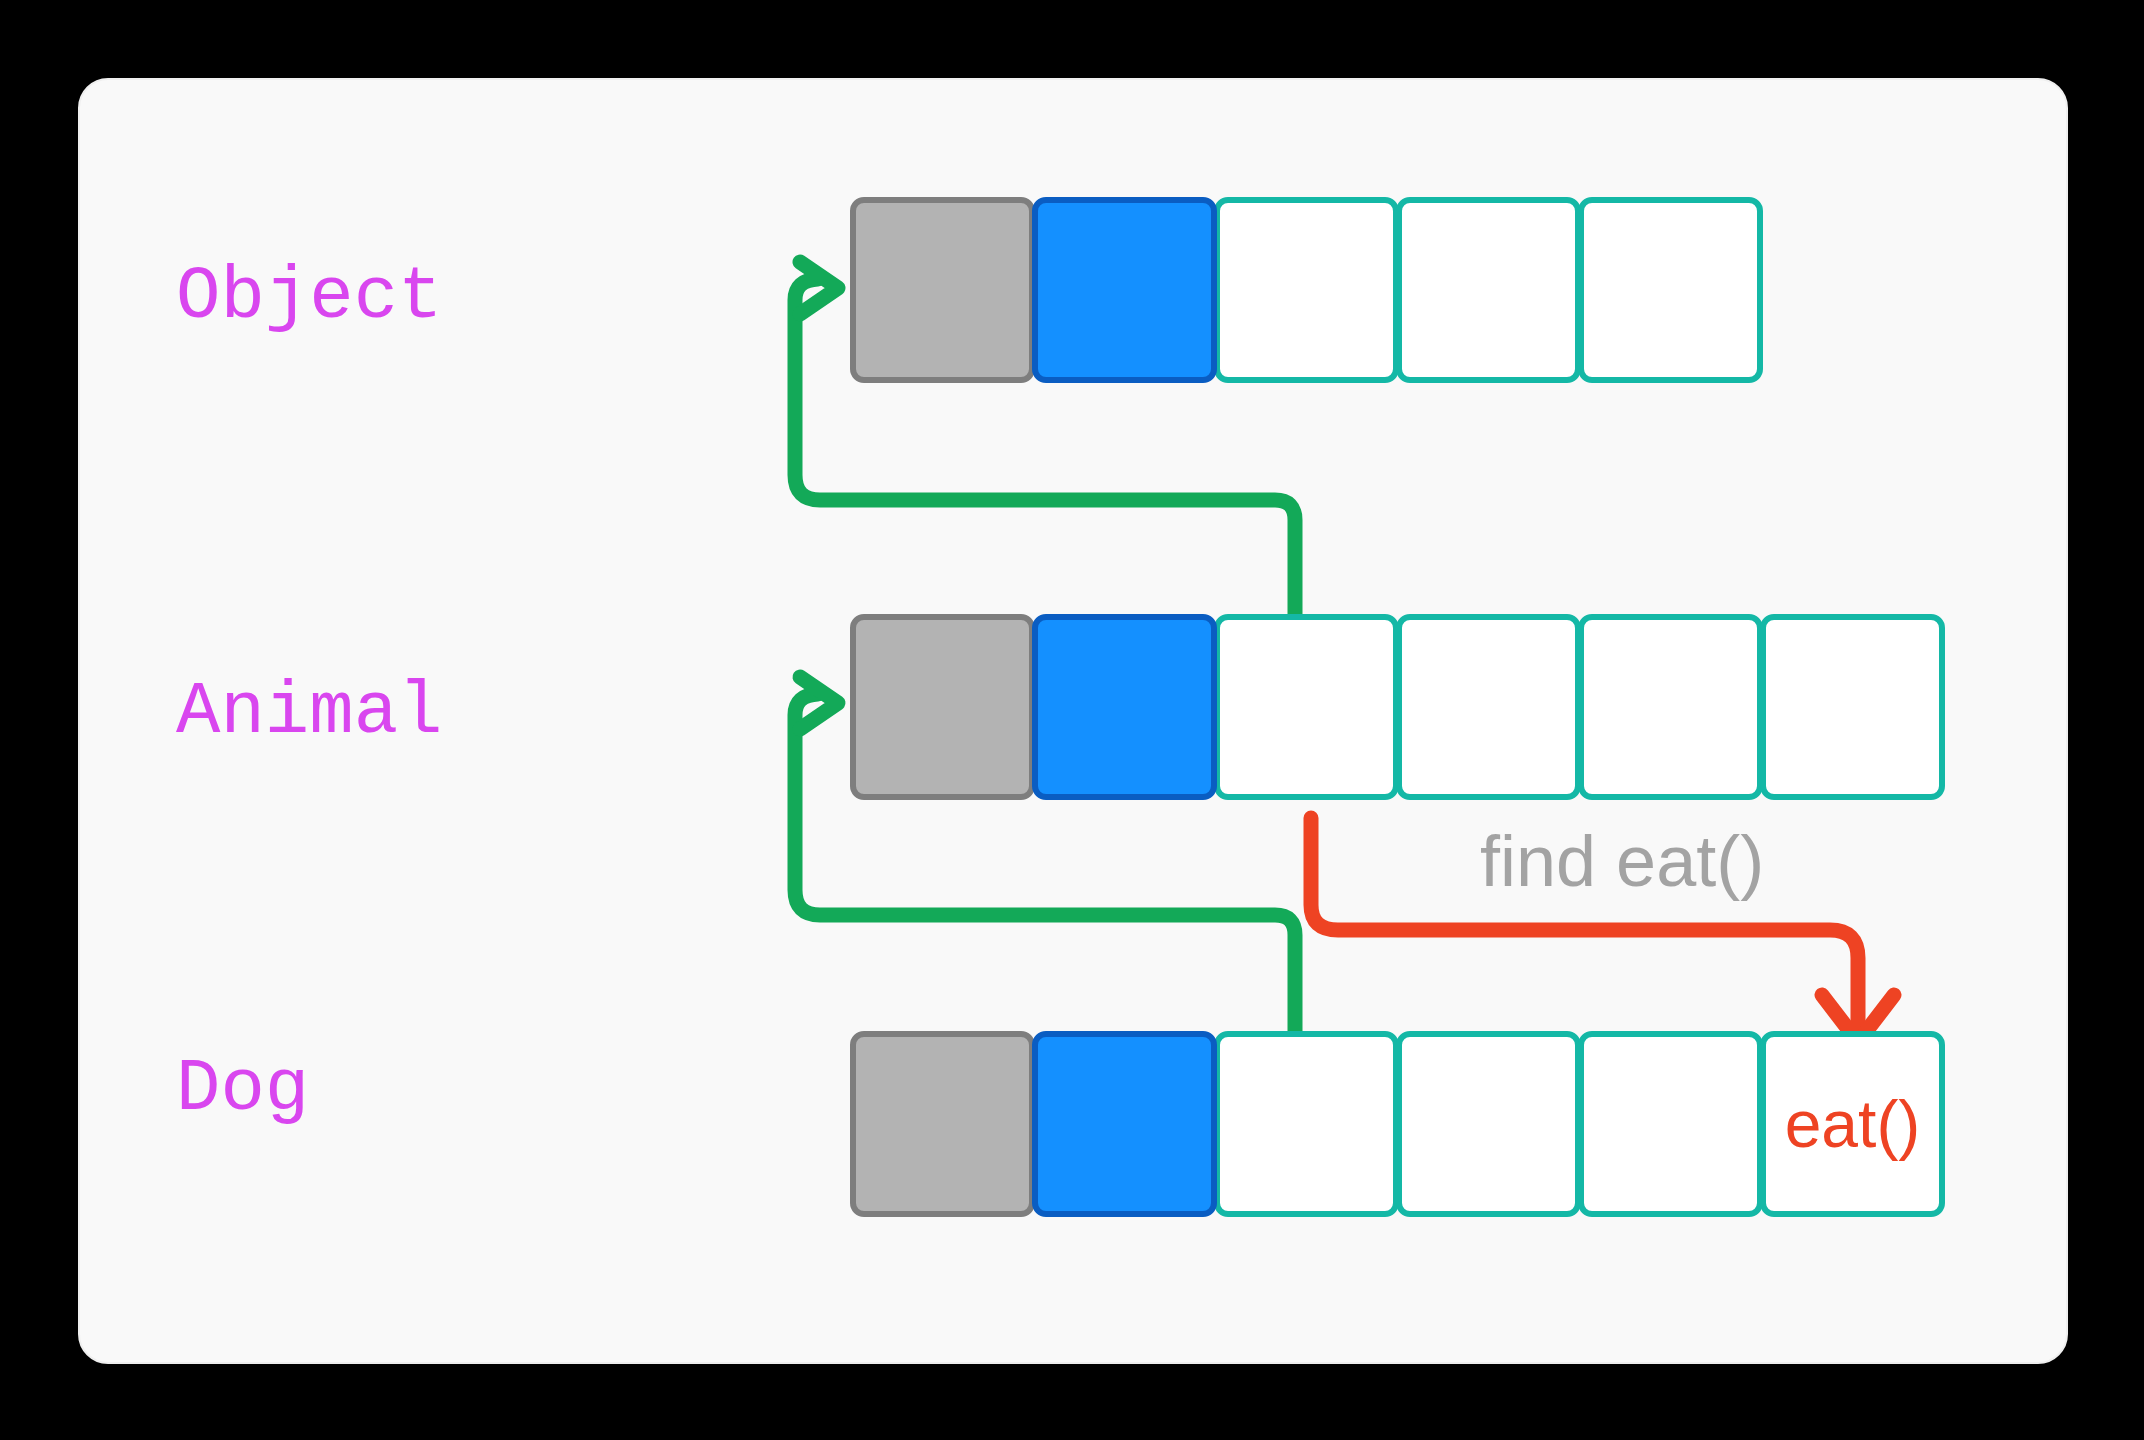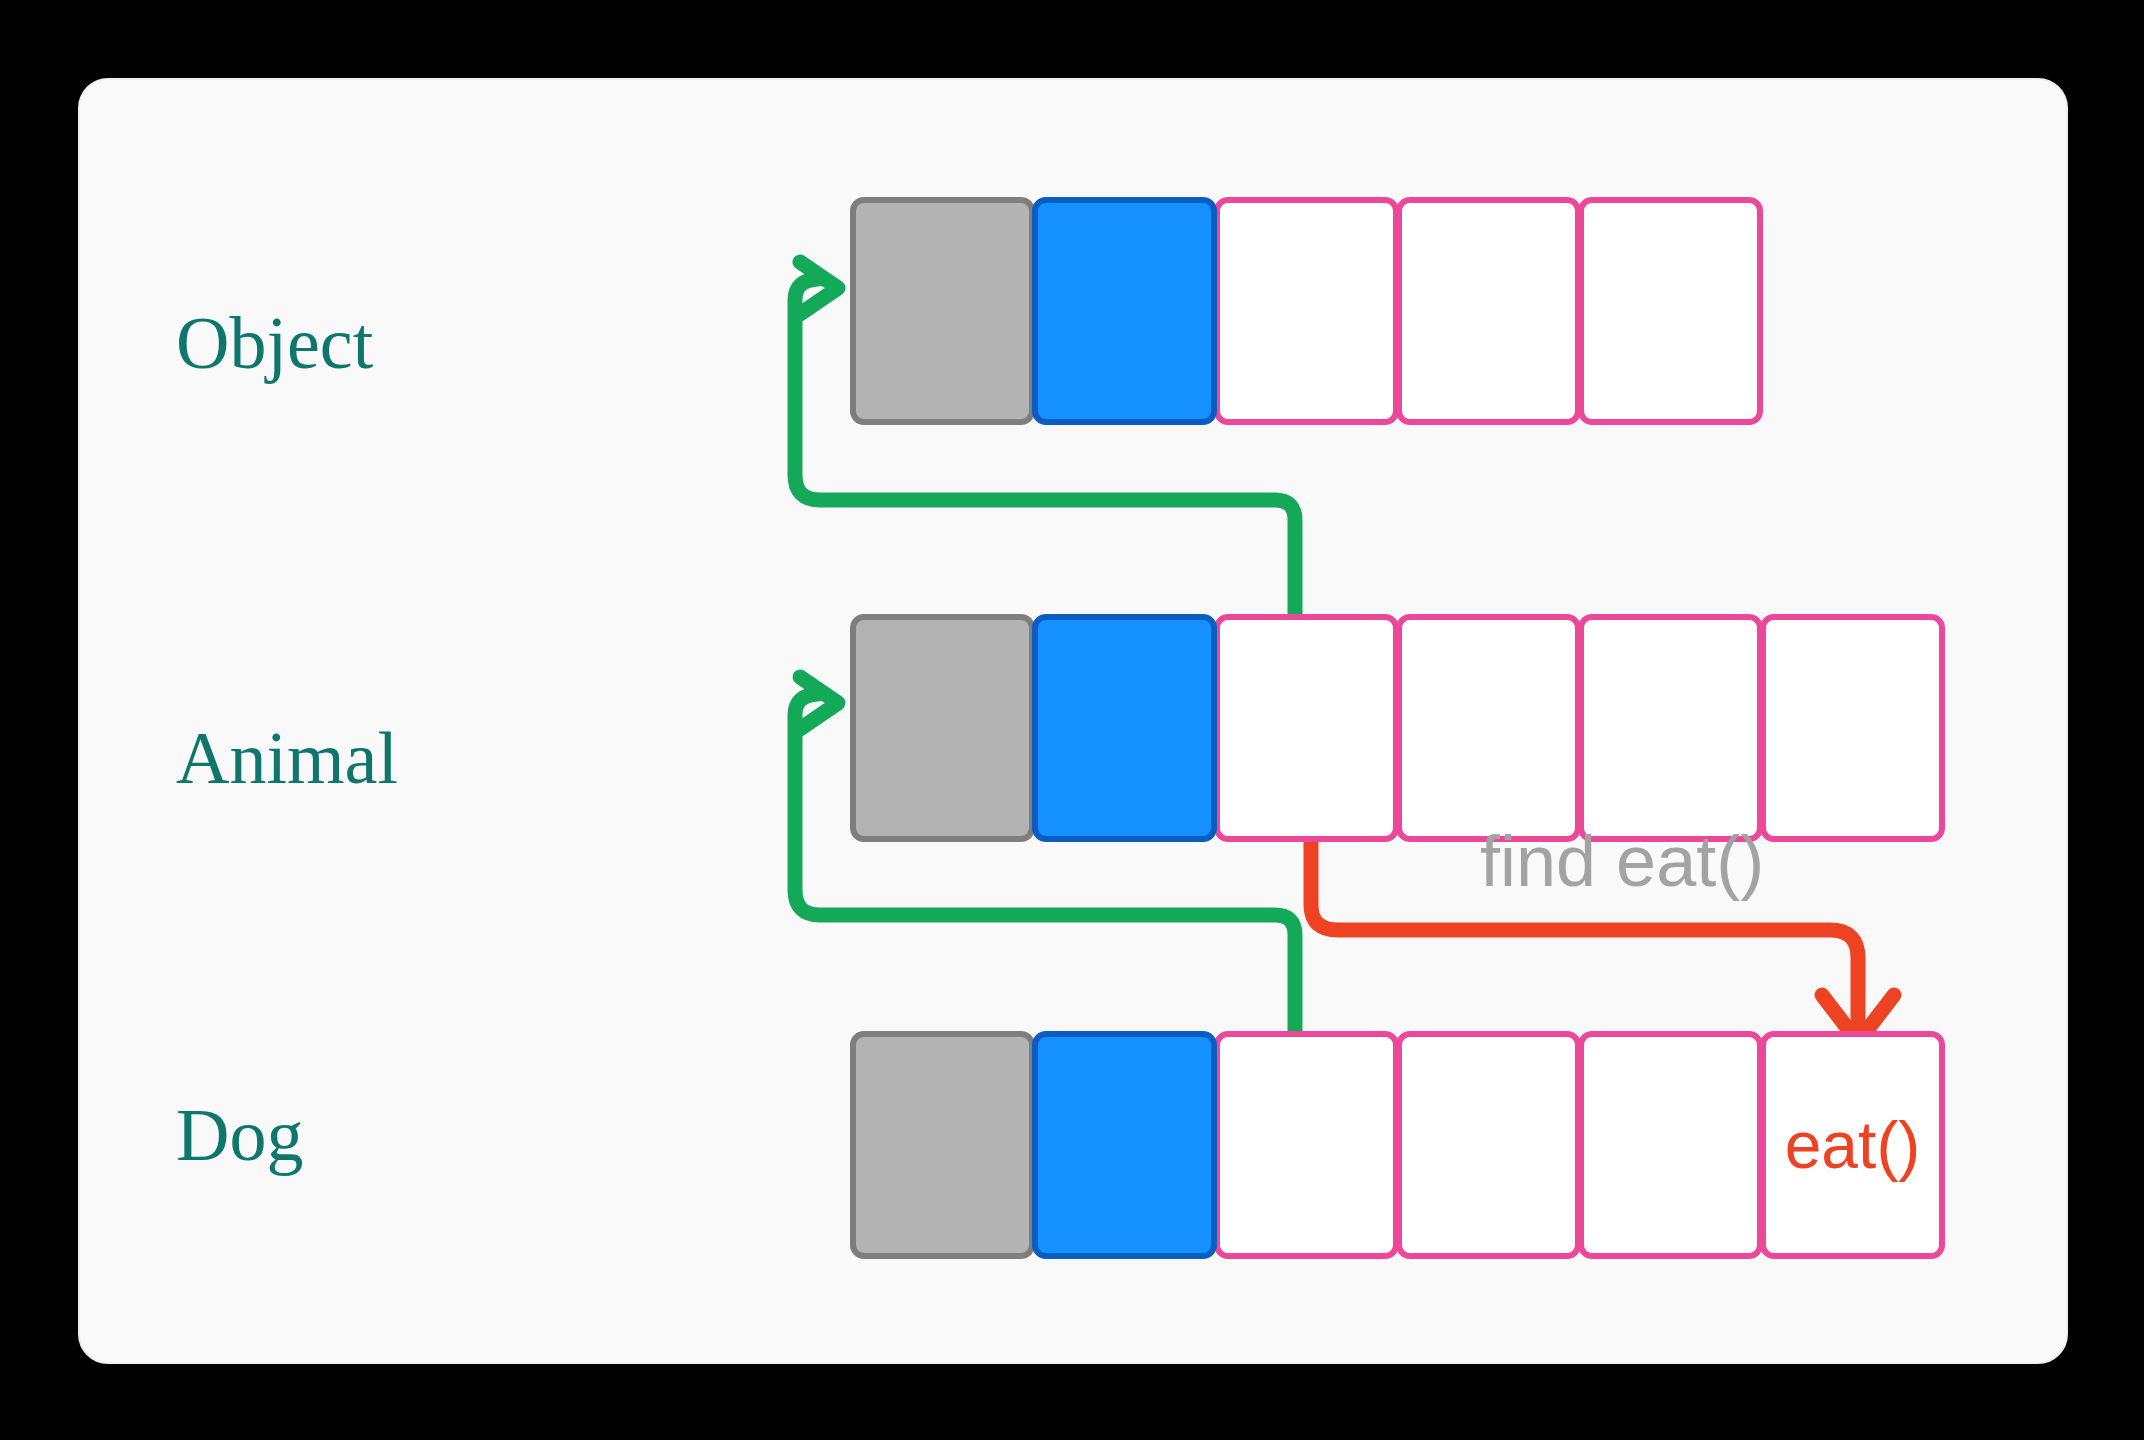--- a/index.html
+++ b/index.html
@@ -37,41 +37,40 @@
     position: absolute;
     left: 0;
     top: 0;
     width: 2144px;
     height: 1440px;
     pointer-events: none;
   }
   
   .row-label {
     position: absolute;
-    font-family: Liberation Serif, serif;
+    font-family: Liberation Mono, monospace;
     font-size: 74px;
     font-weight: 400;
-    color: #0f766e;
+    color: #d946ef;
     white-space: nowrap;
     line-height: 1;
-    margin-top: 46px;
   }
   
   .box-row {
     position: absolute;
     display: flex;
     flex-direction: row;
     align-items: flex-start;
   }
   .cell {
     box-sizing: border-box;
     width: 185px;
-    height: 228px;
+    height: 186px;
     border-radius: 14px;
-    border: 6px solid #ec4899;
+    border: 6px solid #14b8a6;
     background: #FFFFFF;
     margin-left: -3px;
     display: flex;
     align-items: center;
     justify-content: center;
     font-family: "Liberation Sans", sans-serif;
     font-size: 66px;
     line-height: 1;
   }
   .cell:first-child { margin-left: 0; }

